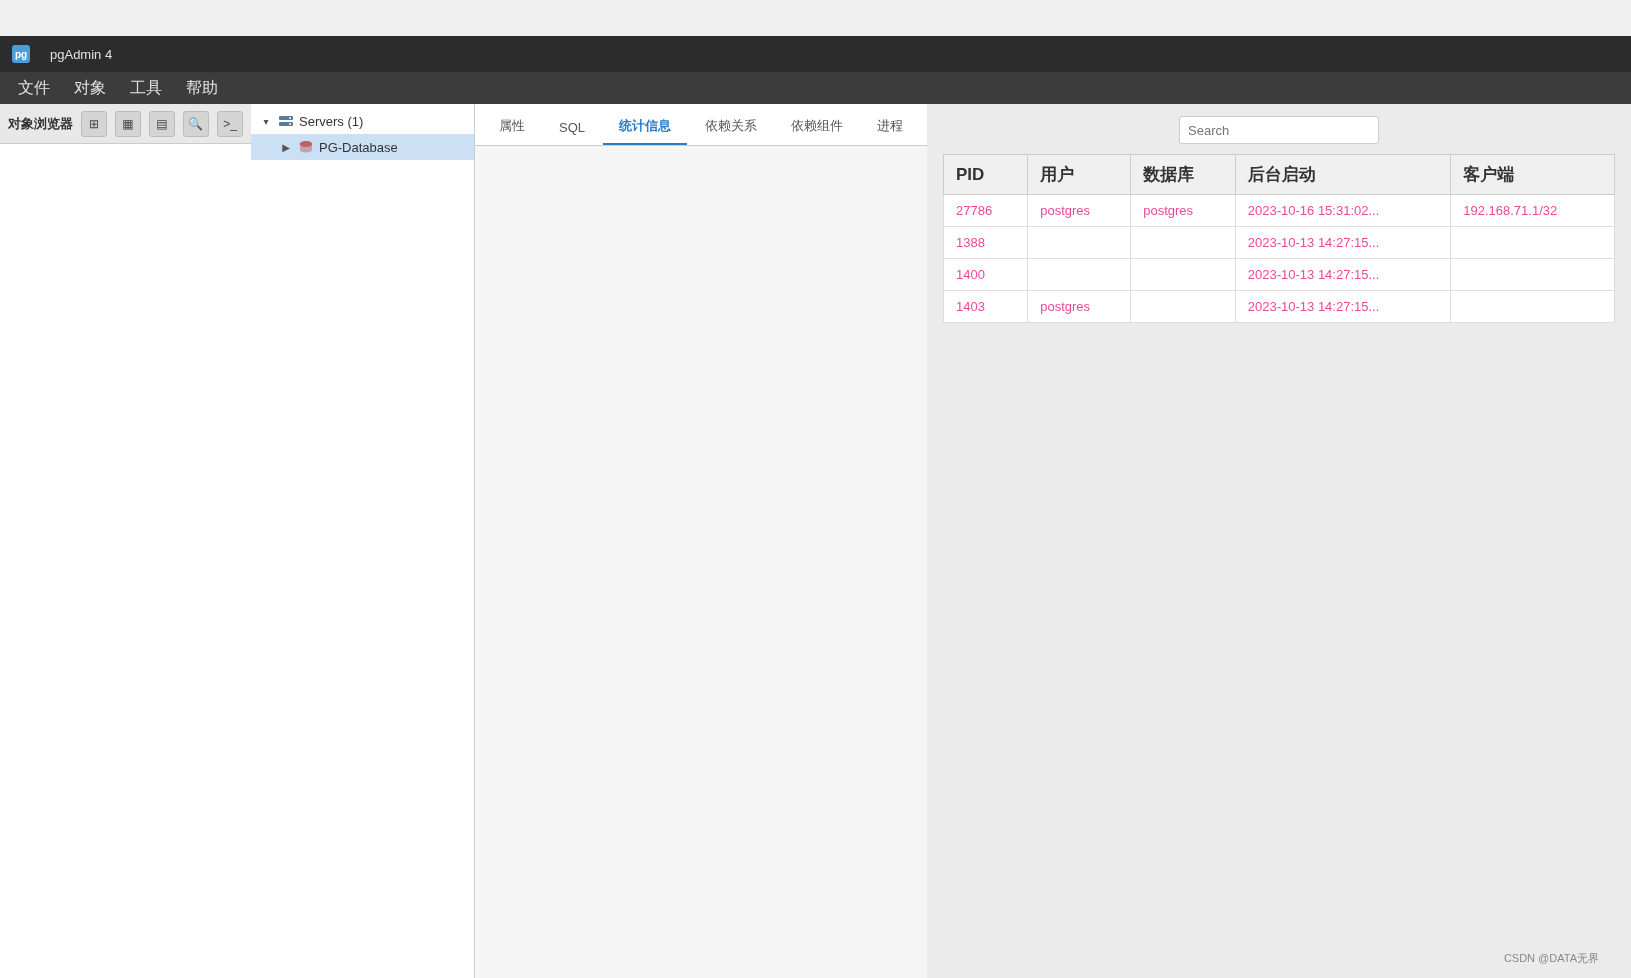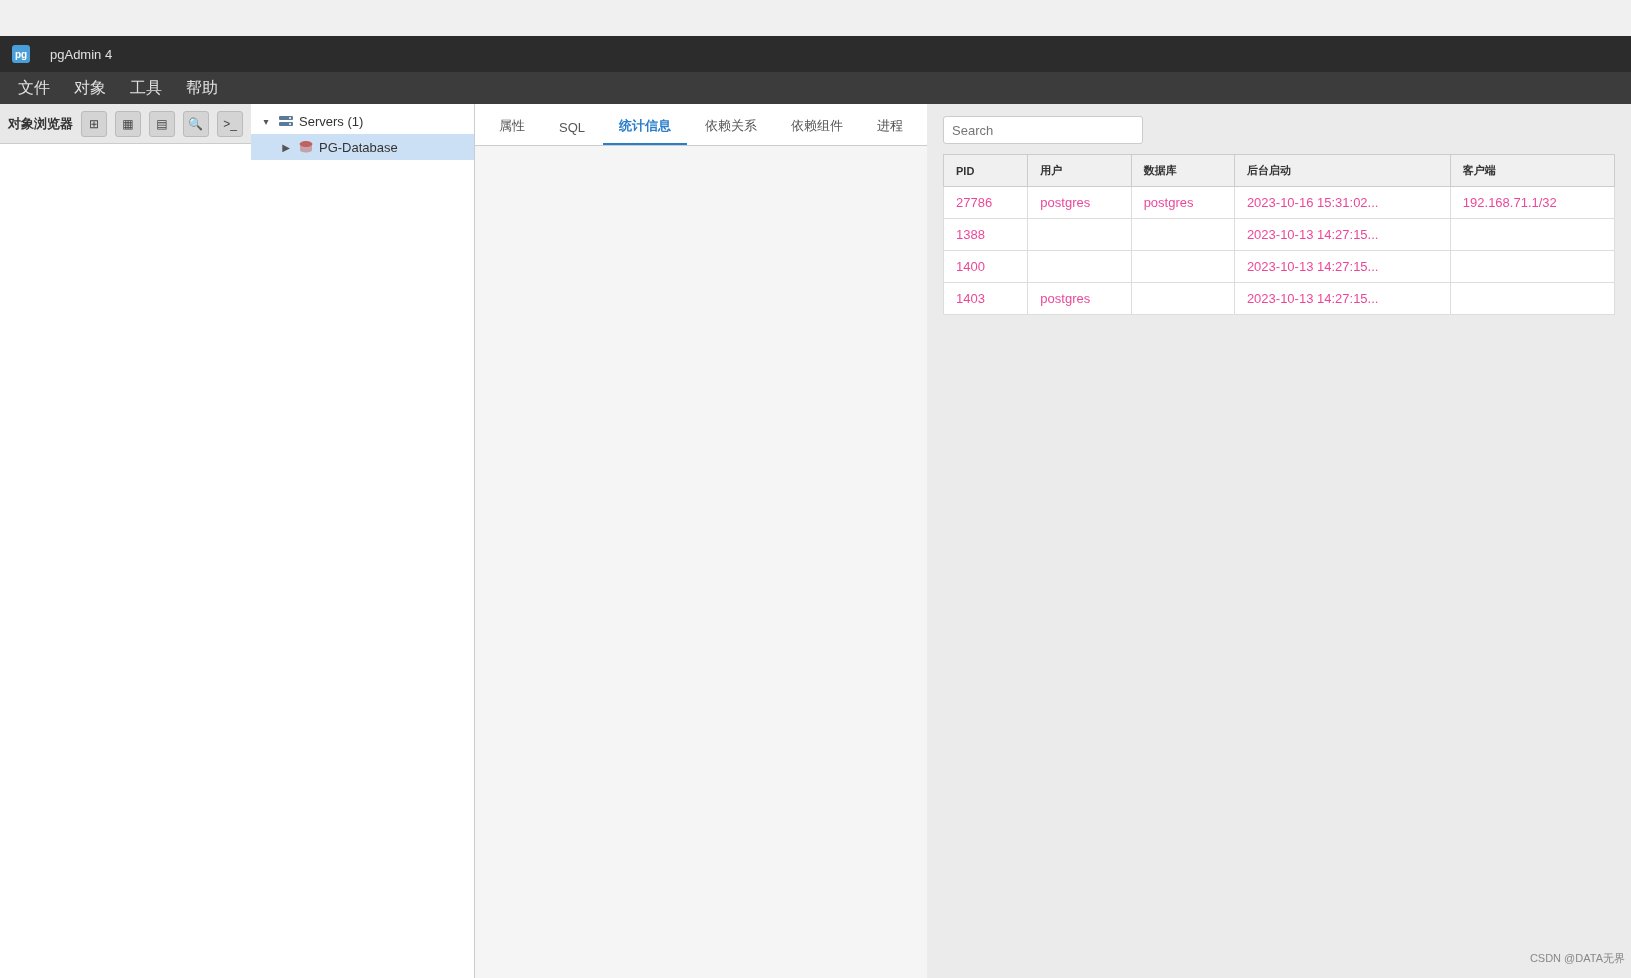--- a/index.html
+++ b/index.html
@@ -147,21 +147,21 @@
     
     .table-content {
       flex: 1;
       padding: 12px 16px;
       overflow: auto;
       background: #ebebeb;
     }
 
     .search-bar {
       display: flex;
-      justify-content: flex-start;
+      justify-content: center;
       margin-bottom: 10px;
     }
     .search-input {
       width: 200px;
       height: 28px;
       border: 1px solid #ccc;
       border-radius: 3px;
       padding: 0 8px;
       font-size: 13px;
       color: #999;
@@ -172,36 +172,36 @@
       width: 100%;
       border-collapse: collapse;
       background: #fff;
       border: 1px solid #ccc;
     }
     .data-table th {
       background: #f0f0f0;
       border: 1px solid #ccc;
       padding: 8px 12px;
       text-align: left;
-      font-size: 11px;
+      font-size: 17px;
       font-weight: 600;
       color: #333;
     }
     .data-table td {
       border: 1px solid #ddd;
       padding: 8px 12px;
       font-size: 13px;
       color: #ec4899;
       background: #fff;
     }
 
     .footer-watermark {
       position: fixed;
       bottom: 12px;
-      right: 6px;
+      right: 32px;
       font-size: 11px;
       color: #888;
     }
   </style>
 </head>
 <body>
 
 <div class="title-bar">
   <div class="title-bar-icon">pg</div>
   <span>pgAdmin 4</span>

